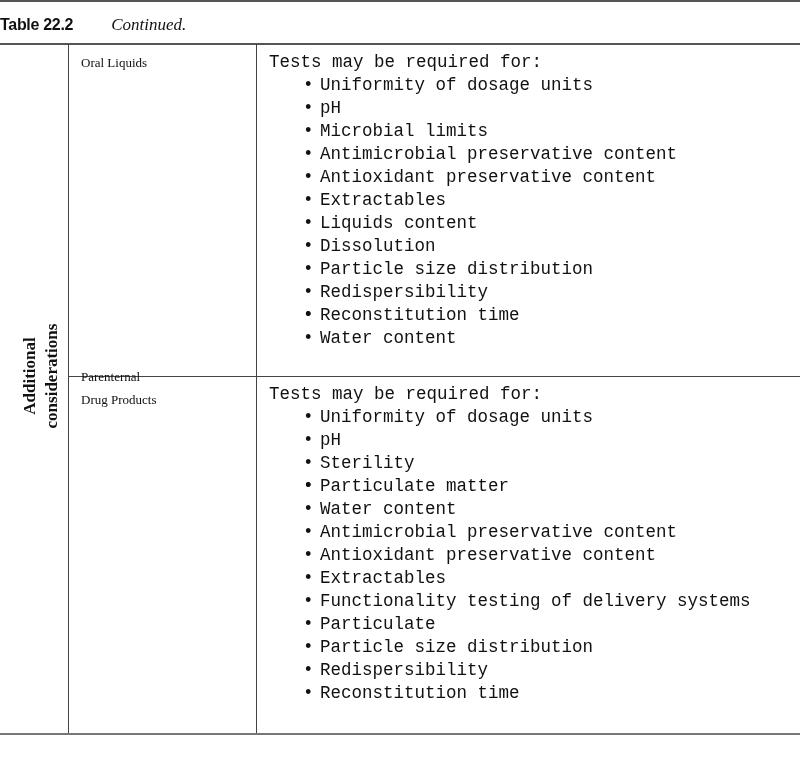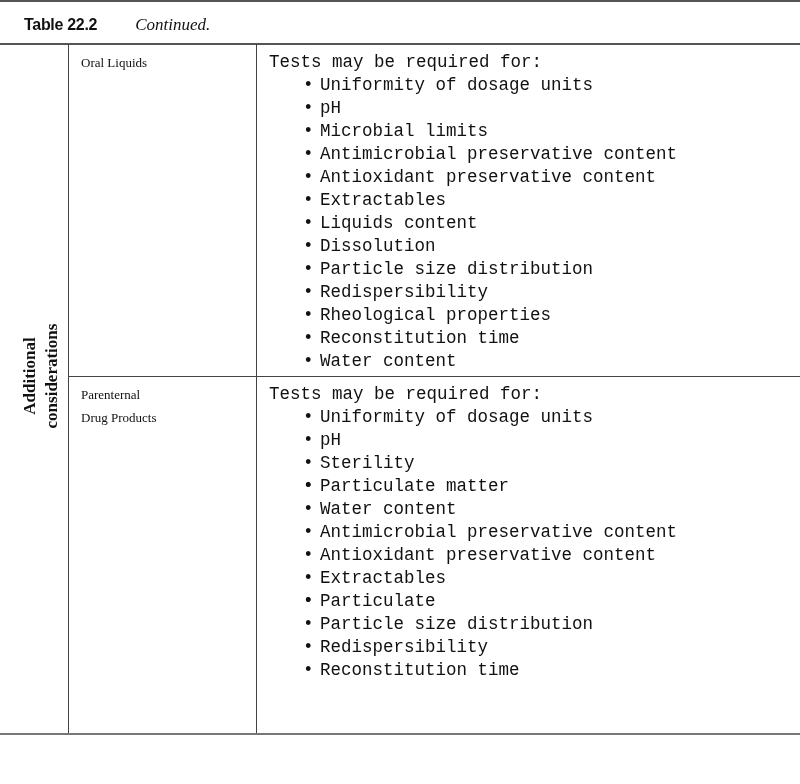--- a/index.html
+++ b/index.html
@@ -1,19 +1,19 @@
 <!DOCTYPE html>
 <html><head>
 <meta charset="utf-8">
 <style>
   html, body { margin:0; padding:0; background:#ffffff; }
   body { width:800px; height:784px; position:relative; overflow:hidden;
          font-family: "DejaVu Serif", "Liberation Serif", serif; color:#111; }
   .top-rule { position:absolute; left:0; top:0; width:800px; height:2px; background:#555; }
-  .caption { position:absolute; left:0; top:14px; height:22px; font-size:16px; line-height:22px; white-space:nowrap;padding-left:24px; }
+  .caption { position:absolute; left:0; top:14px; height:22px; font-size:16px; line-height:22px; white-space:nowrap; }
   .caption .num { font-family:"Liberation Sans", sans-serif; font-weight:bold; font-size:16px; letter-spacing:-0.3px; }
   .caption .cont { font-family:"Liberation Serif", serif; font-style:italic; font-size:17px; margin-left:38px; }
   .hdr-rule { position:absolute; left:0; top:43px; width:800px; height:1.5px; background:#555; }
   .bottom-rule { position:absolute; left:0; top:733px; width:800px; height:2px; background:#777; }
   .vline { position:absolute; width:1px; background:#444; }
   .hline { position:absolute; height:1px; background:#444; }
   .side-label { position:absolute; left:18px; top:286px; width:46px; height:180px; }
   .side-label .inner { position:absolute; left:50%; top:50%; width:180px;
         transform: translate(-50%,-50%) rotate(-90deg); text-align:center;
         font-family:"Liberation Serif", serif; font-size:17px; line-height:22px; font-weight:bold; }
@@ -54,43 +54,43 @@
     <li><span class="bullet">•</span><span>Uniformity of dosage units</span></li>
     <li><span class="bullet">•</span><span>pH</span></li>
     <li><span class="bullet">•</span><span>Microbial limits</span></li>
     <li><span class="bullet">•</span><span>Antimicrobial preservative content</span></li>
     <li><span class="bullet">•</span><span>Antioxidant preservative content</span></li>
     <li><span class="bullet">•</span><span>Extractables</span></li>
     <li><span class="bullet">•</span><span>Liquids content</span></li>
     <li><span class="bullet">•</span><span>Dissolution</span></li>
     <li><span class="bullet">•</span><span>Particle size distribution</span></li>
     <li><span class="bullet">•</span><span>Redispersibility</span></li>
-    <li><span class="bullet">•</span><span>Rheological properties</span></li>
+    <li><span class="bullet">•</span></li>
     <li><span class="bullet">•</span><span>Reconstitution time</span></li>
     <li><span class="bullet">•</span><span>Water content</span></li>
   </ul>
 </div>
 
-<div class="cat" style="top:383px;">
+<div class="cat" style="top:365px;">
   <div>Parenternal</div>
   <div>Drug Products</div>
 </div>
 <div class="tests" style="top:383px;">
   <div>Tests may be required for:</div>
   <ul>
     <li><span class="bullet">•</span><span>Uniformity of dosage units</span></li>
     <li><span class="bullet">•</span><span>pH</span></li>
     <li><span class="bullet">•</span><span>Sterility</span></li>
     <li><span class="bullet">•</span></li>
     <li><span class="bullet">•</span><span>Particulate matter</span></li>
     <li><span class="bullet">•</span><span>Water content</span></li>
     <li><span class="bullet">•</span><span>Antimicrobial preservative content</span></li>
     <li><span class="bullet">•</span><span>Antioxidant preservative content</span></li>
     <li><span class="bullet">•</span><span>Extractables</span></li>
-    <li><span class="bullet">•</span></li>
+    <li><span class="bullet">•</span><span>Functionality testing of delivery systems</span></li>
     <li><span class="bullet">•</span><span>Particulate</span></li>
     <li><span class="bullet">•</span><span>Particle size distribution</span></li>
     <li><span class="bullet">•</span><span>Redispersibility</span></li>
     <li><span class="bullet">•</span><span>Reconstitution time</span></li>
   </ul>
 </div>
 
 <div class="bottom-rule"></div>
 
 </body></html>

